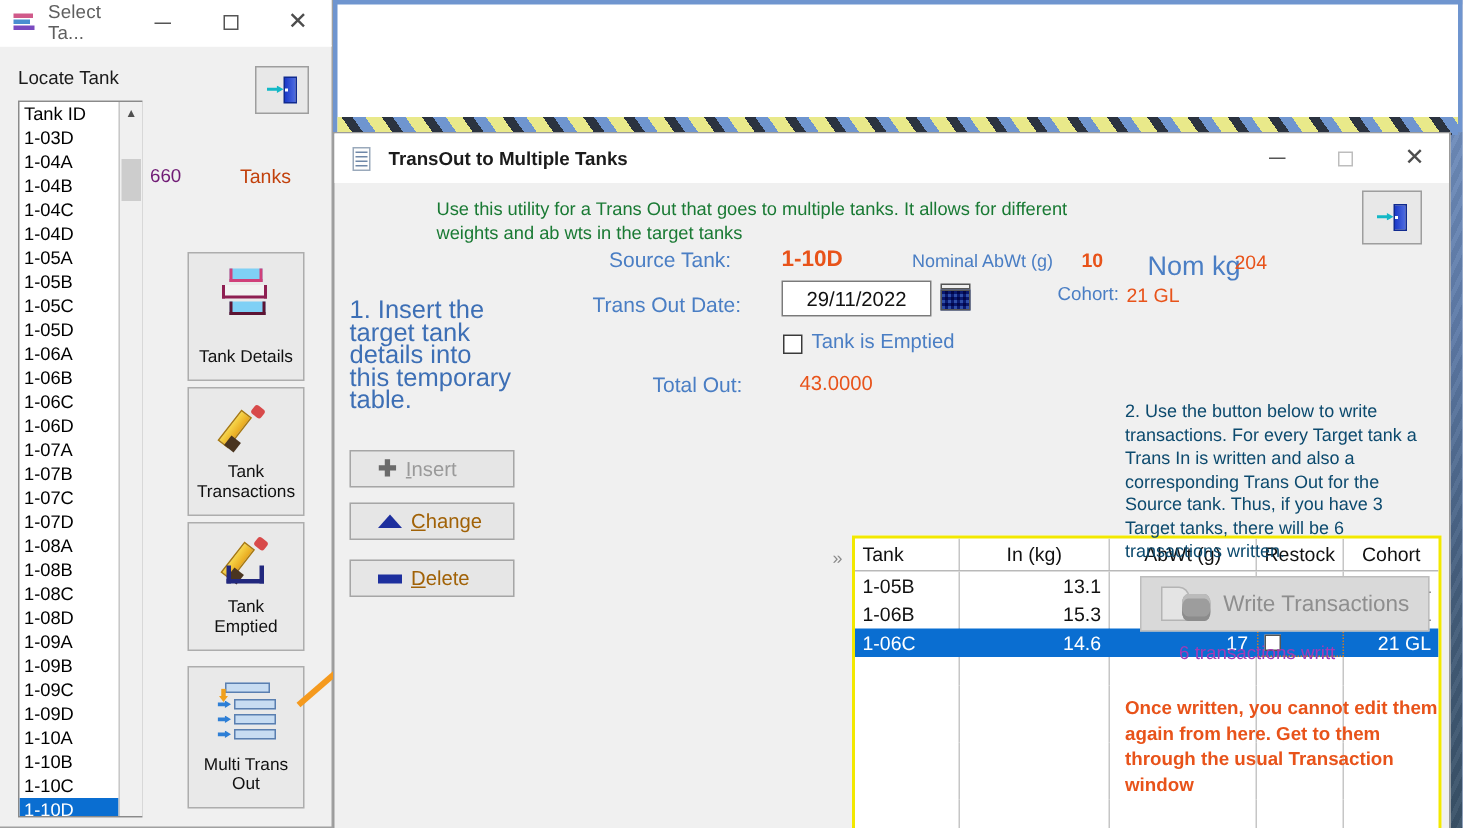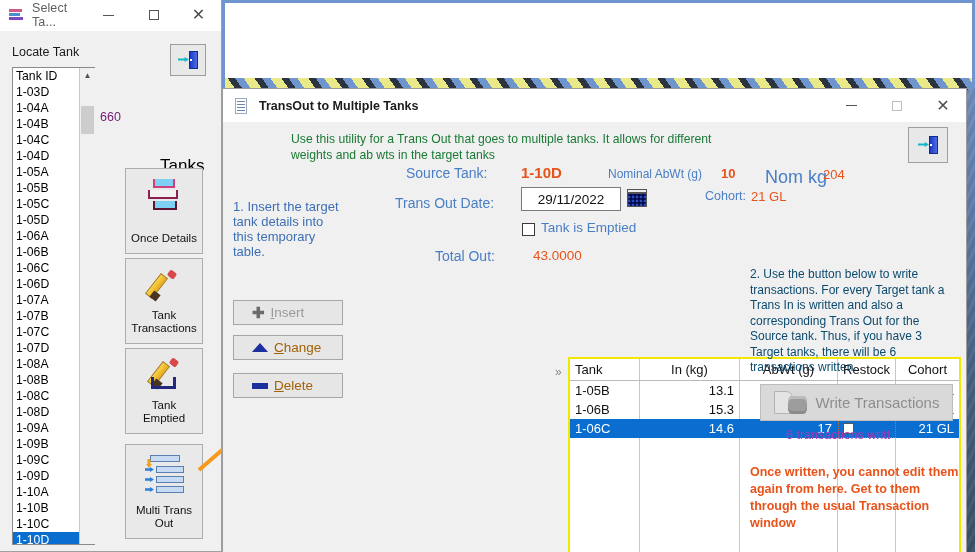--- a/index.html
+++ b/index.html
@@ -103,21 +103,21 @@
     font-size: 8px; color:#505050;
   }
   #tank-scroll .thumb {
     position:absolute; left:1px; top:38px; width:13px; height:28px; background:#cdcdcd;
   }
 
   #tanks-count {
     position: absolute; left: 100px; top: 110px; font-size: 12.5px; color:#701a75;
   }
   #tanks-word {
-    position: absolute; left: 160px; top: 110px; font-size: 17px; color:#000000;margin-top:46px;
+    position: absolute; left: 160px; top: 110px; font-size: 13px; color:#c2410c;
   }
 
   #exit-btn-left {
     position: absolute; left: 170px; top: 44px; width: 34px; height: 30px;
     background: #e8e8e8; border: 1px solid #9e9e9e;
     display:flex; align-items:center; justify-content:center;
   }
 
   
   .door-icon { position: relative; width: 20px; height: 18px; }
@@ -275,21 +275,21 @@
     position:absolute; left:299px; top:134px; width:13px; height:13px;
     border:1px solid #3a3a3a; background:#fff; box-sizing:border-box;
   }
   #chk-emptied-lbl { position:absolute; left:318px; top:131px; font-size:13.5px; }
 
   #lbl-totalout { position:absolute; left:212px; top:159px; font-size:14px; }
   #val-totalout { position:absolute; left:310px; top:159px; font-size:13.5px; font-weight:normal; }
 
   #step1-text {
     position:absolute; left:10px; top:110px; width:110px;
-    font-size:13px; color:#3d6fb5; line-height:15px;
+    font-size:17px; color:#3d6fb5; line-height:15px;
   }
 
   
   .act-btn {
     position:absolute; left:10px; width:110px; height:25px;
     background:#e6e6e6; border:1px solid #a6a6a6; box-sizing:border-box;
     display:flex; align-items:center; font-size:13.5px; color:#a16207;
   }
   .act-btn .txt { margin-left: 6px; }
   .act-btn .txt u { text-decoration: underline; }
@@ -440,21 +440,21 @@
         <span class="arrow"></span>
     </span>
   </div>
 
   <div class="side-btn" id="btn-tank-details">
     <span class="ic-trays">
         <b></b>
         <b></b>
         <b></b>
       </span>
-    <span class="cap">Once Details</span>
+    <span class="cap">Tank Details</span>
   </div>
 
   <div class="side-btn" id="btn-tank-trans">
     <span class="ic-pencil">
       <span class="body"></span>
         <span class="tip"></span>
         <span class="eraser"></span>
     </span>
     <span class="cap">
       <span>Tank</span><br>

